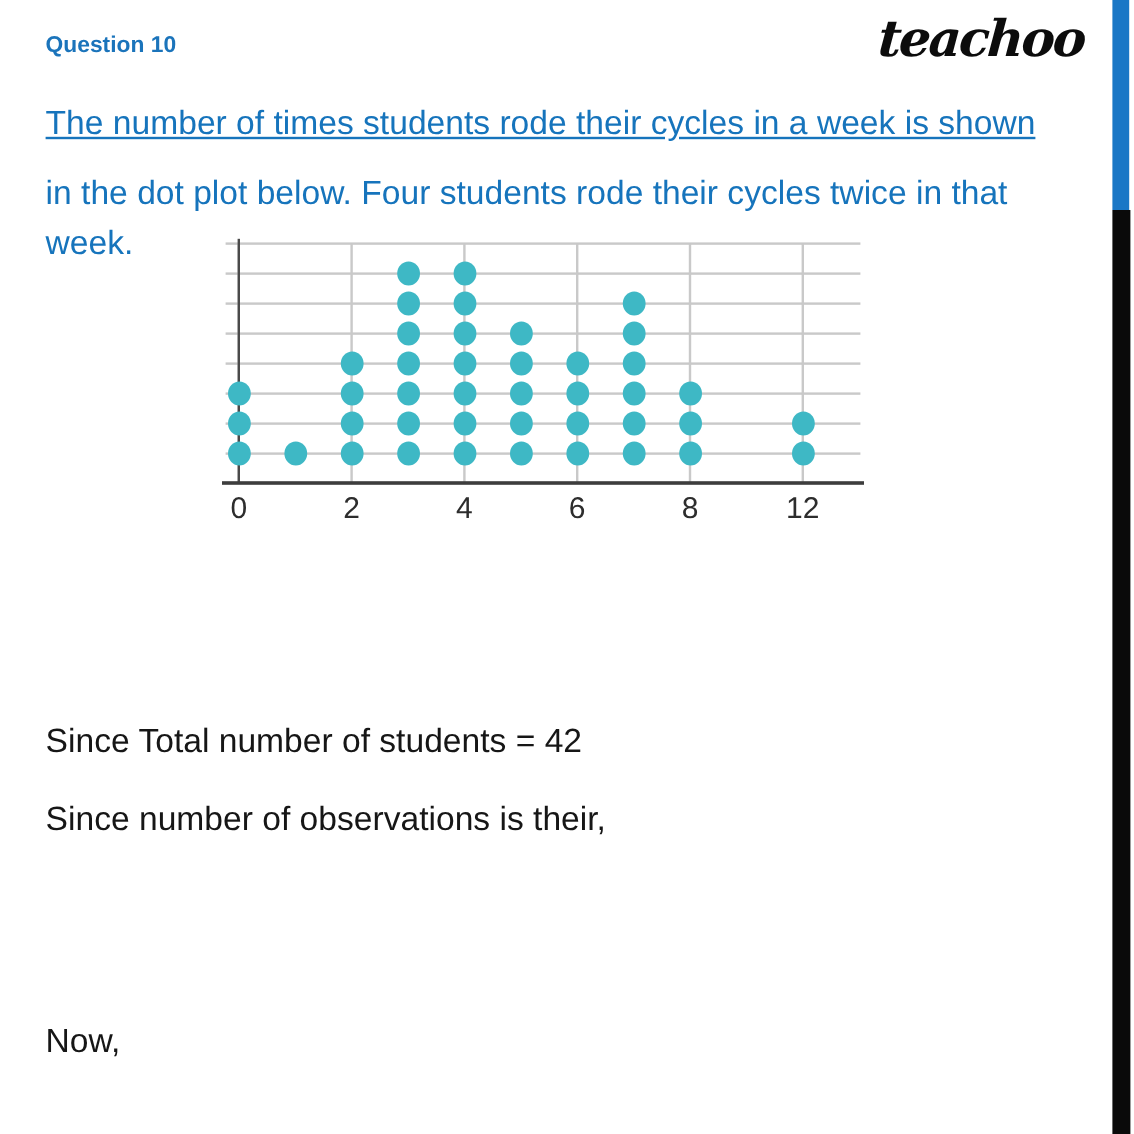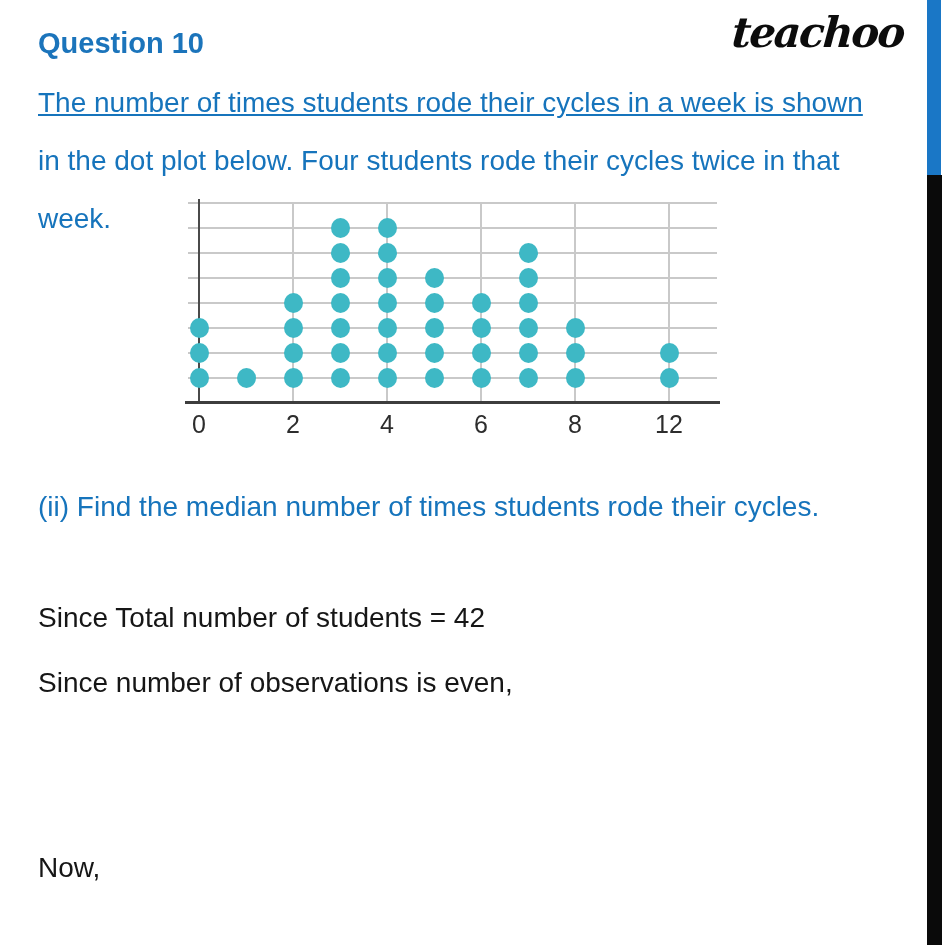--- a/index.html
+++ b/index.html
@@ -4,28 +4,28 @@
 <style>
   html,body{margin:0;padding:0;background:#fff;}
   .page{
     position:relative;width:945px;height:945px;background:#fff;overflow:hidden;
     font-family:"Liberation Sans","DejaVu Sans",sans-serif;
   }
   
   .bar-blue{position:absolute;left:927px;top:0;width:14px;height:175px;background:var(--bar-blue);}
   .bar-black{position:absolute;left:927px;top:175px;width:15px;height:770px;background:var(--bar-black);}
   
-  .question-title{position:absolute;left:38px;top:27px;font-size:29px;font-weight:700;color:var(--title-blue);white-space:nowrap;}
+  .question-title{position:absolute;left:38px;top:27px;font-size:19px;font-weight:700;color:var(--title-blue);white-space:nowrap;}
   .logo{position:absolute;right:42px;top:8px;font-family:"DejaVu Serif","Liberation Serif",serif;
         font-style:italic;font-weight:700;font-size:42px;letter-spacing:-2px;color:#0c0c0c;transform:skewX(-4deg);}
   
   .blue-line{position:absolute;left:38px;font-size:28px;color:var(--text-blue);white-space:nowrap;line-height:34px;}
   .q-line1{top:86px;text-decoration:underline;}
   .q-line2{top:144px;}
-  .q-line3{top:202px;}
+  .q-line3{top:186px;}
   .sub-q{top:490px;}
   
   .black-line{position:absolute;left:38px;font-size:28px;color:var(--text-black);white-space:nowrap;line-height:34px;}
   .black-line b{font-weight:400;}
   .sol1{top:601px;}
   .sol2{top:666px;}
   .sol3{top:732px;}
   .sol4{top:832px;margin-top:19px;}
   
   .plot{position:absolute;left:188px;top:203px;width:529px;height:200px;}
@@ -113,22 +113,21 @@
       <div class="dot" style="left: 471.5px; top: 165px;"></div>
       <div class="dot" style="left: 471.5px; top: 140px;"></div>
       <div class="xlabel" style="left: 11px;">0</div>
       <div class="xlabel" style="left: 105px;">2</div>
       <div class="xlabel" style="left: 199px;">4</div>
       <div class="xlabel" style="left: 293px;">6</div>
       <div class="xlabel" style="left: 387px;">8</div>
       <div class="xlabel" style="left: 481px;">12</div>
     </div>
 
-  <div class="blue-line sub-q">(ii) Find the median number of times students rode their cycles.</div>
 
   <div class="black-line sol1"><span>Since </span><b>Total number of students = 42</b></div>
 
-  <div class="black-line sol2"><span>Since </span><b>number of observations is even,</b></div>
+  <div class="black-line sol2"><span>Since </span><b>number of observations is their,</b></div>
 
 
   <div class="black-line sol4">Now,</div>
 
 </div>
 
 </body></html>

